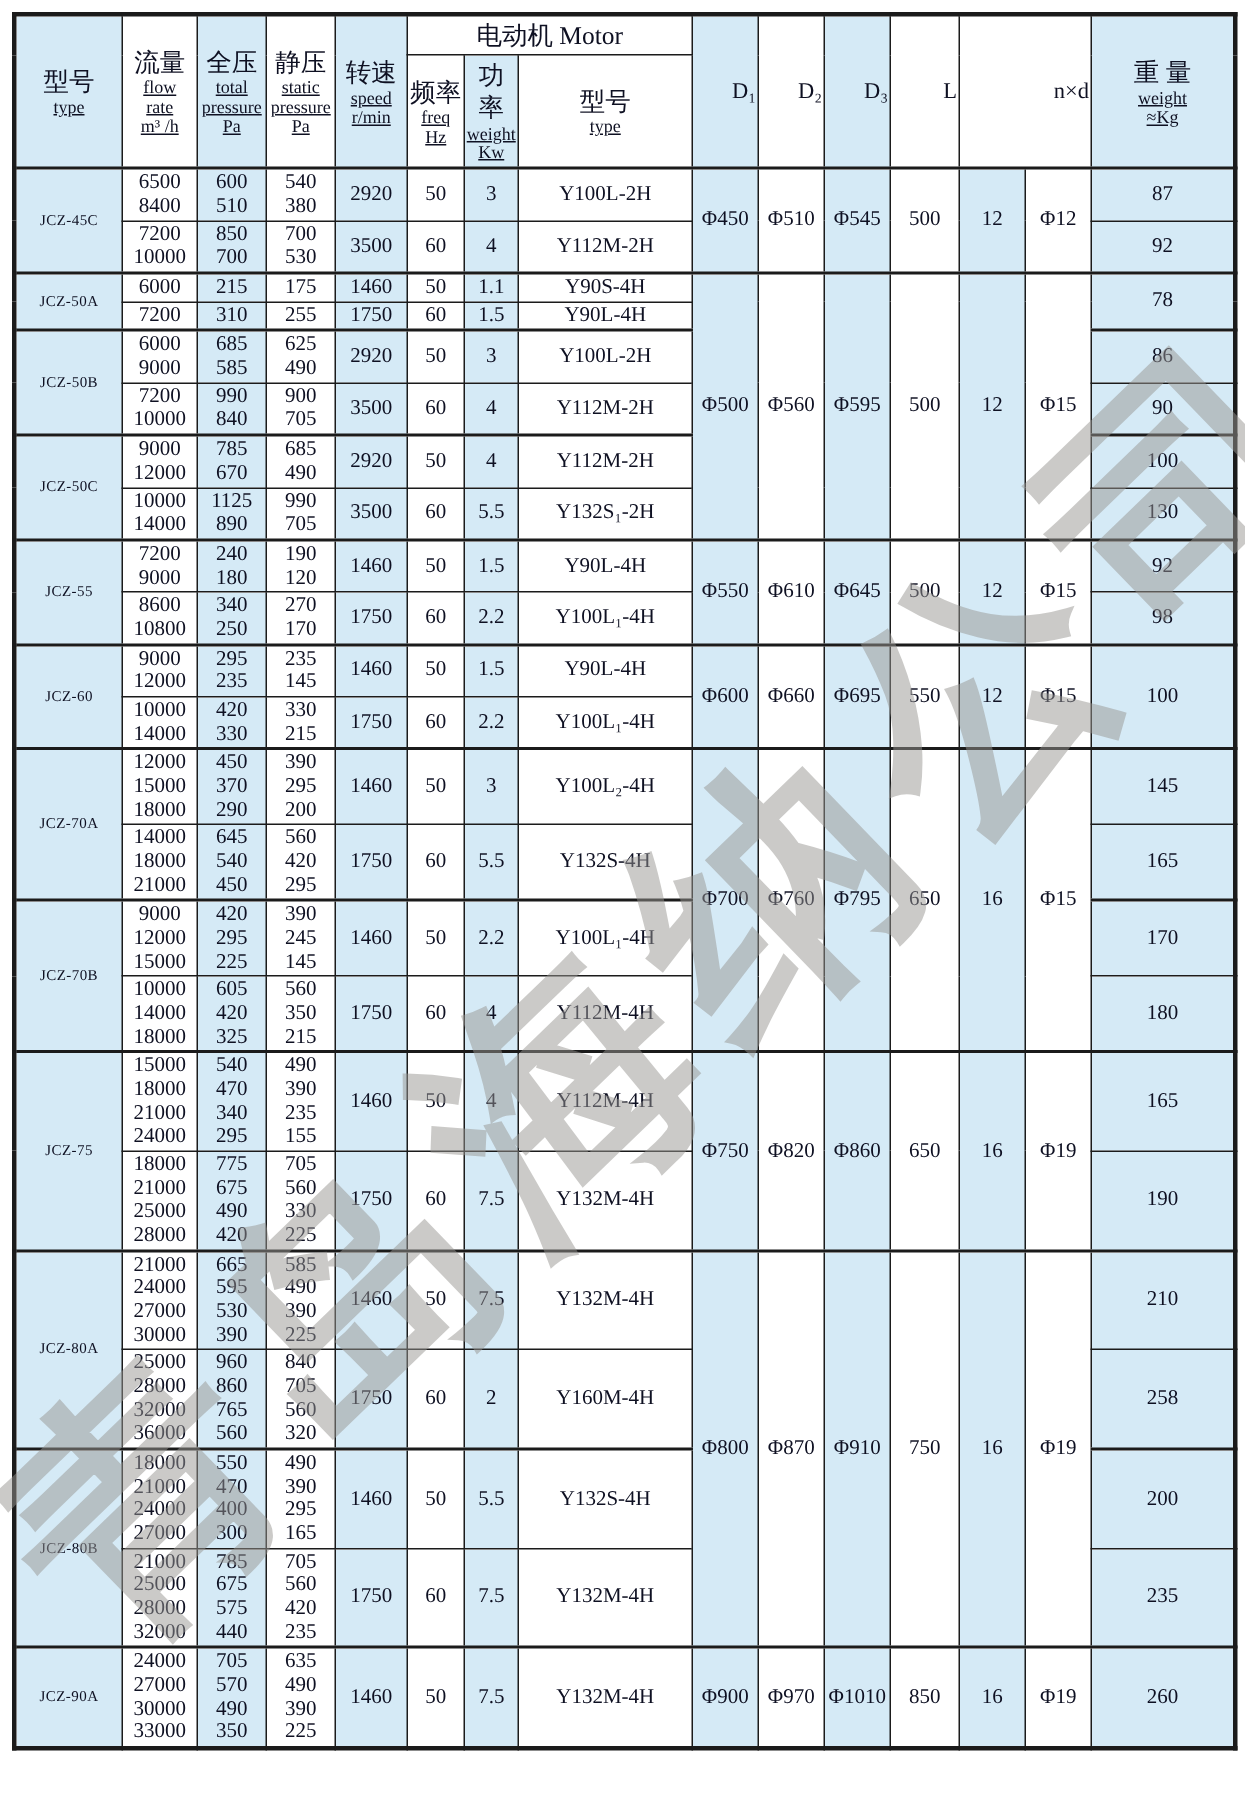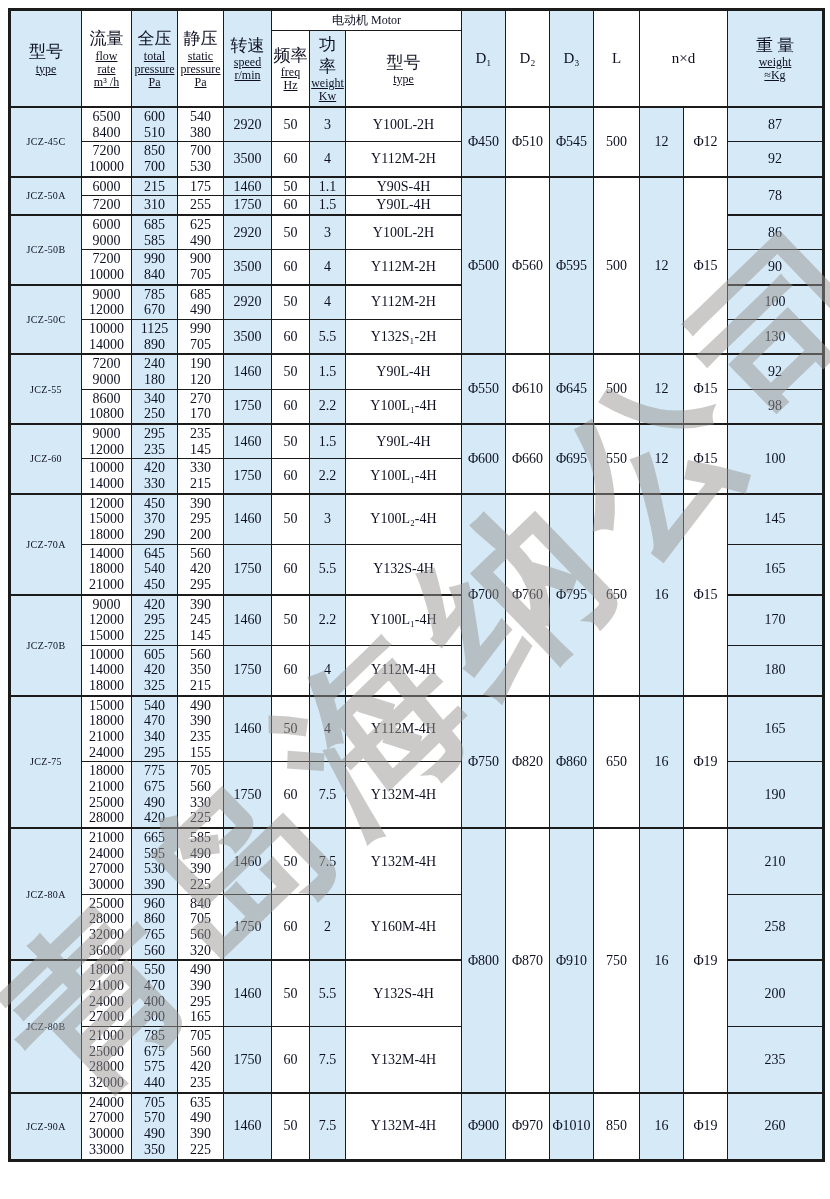--- a/index.html
+++ b/index.html
@@ -15,22 +15,22 @@
     border:1.5px solid #1b1b1b;text-align:center;vertical-align:middle;
     padding:1px 1px;font-size:14px;line-height:1.12;font-weight:normal;
     overflow:hidden;
   }
   tr.g td{border-top:2.5px solid #1b1b1b;}
   .b{background:#d5eaf6;}
   .pre{white-space:pre-line;}
   thead th{padding:3px 1px;}
   thead .zh{font-size:17px;line-height:1.25;}
   thead .en{font-size:12px;line-height:1.08;white-space:pre-line;text-decoration:underline;}
-  .dsub{font-size:15px;}
-  .motor-h{font-size:12px;}
+  .dsub{font-size:15px;text-align:right;}
+  .motor-h{font-size:17px;}
   td.model{font-size:10px;letter-spacing:.3px;}
   .watermark{
     position:absolute;left:-120px;top:560px;width:1100px;
     transform:rotate(-44deg);transform-origin:50% 50%;
     font-size:175px;letter-spacing:18px;white-space:nowrap;text-align:center;
     color:rgba(152,149,146,0.5);pointer-events:none;z-index:5;
     font-weight:bold;
   }
 </style>
 </head>

